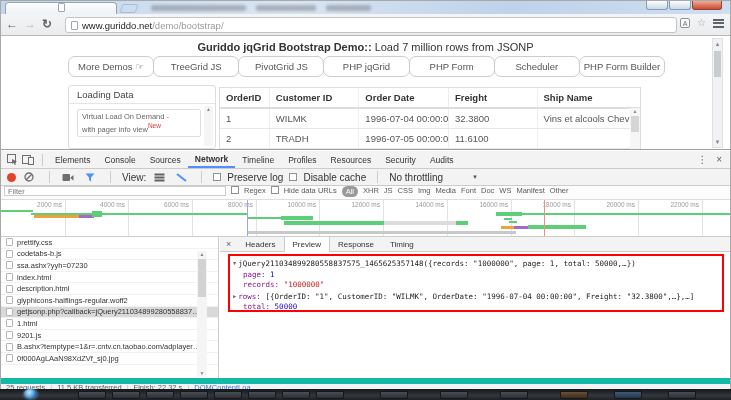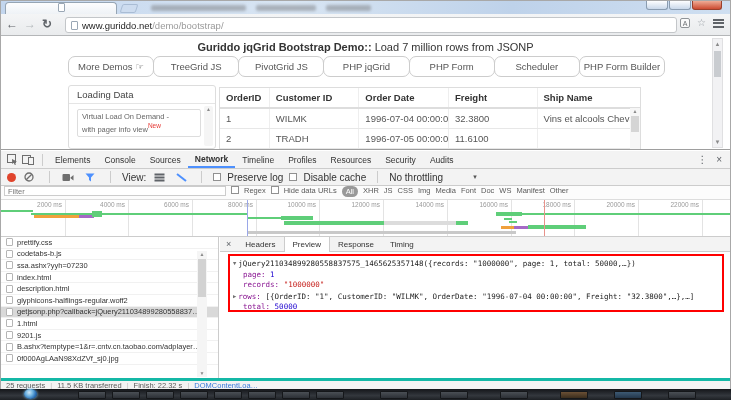--- a/index.html
+++ b/index.html
@@ -128,21 +128,21 @@
   .ptab { font-size:8px; color:#333; padding:2px 8px 1px 8px; }
   .ptab.active { background:#fff; border-left:1px solid #ccc; border-right:1px solid #ccc; height:15px; padding-top:3px; }
   .annot-box { position:absolute; left:8px; top:17px; width:496px; height:58px; border:2px solid #f00; padding:2px 3px;
     font-family:"DejaVu Sans Mono", monospace; font-size:7.5px; line-height:10.5px; color:#222; overflow:hidden; white-space:nowrap; }
   .tri { font-size:5.5px; color:#727272; margin-right:2px; vertical-align:1px; }
   .k { color:#881391; }
   .vnum { color:#1c00cf; }
   .vstr { color:#c41a16; }
   .indent { padding-left:10px; }
 
-  .dt-status { position:absolute; left:0; top:228px; width:100%; height:12px; background:#f3f3f3; border-top:3px solid #14b8a6;
+  .dt-status { position:absolute; left:0; top:228px; width:100%; height:12px; background:#f3f3f3; border-top:6px solid #14b8a6;
     display:flex; align-items:center; gap:5px; padding-left:5px; font-size:7.5px; color:#5a5a5a; }
   .st-sep { color:#c0c0c0; }
   .st-blue { color:#3879d9; }
 
   
   .taskbar { position:absolute; left:0; top:389px; width:731px; height:11px;
     background:linear-gradient(#14161a,#33373d 60%,#1d2024); }
   .orb { position:absolute; left:24px; top:0px; width:13px; height:10px; border-radius:50%;
     background:radial-gradient(circle at 40% 35%, #cfe6f5 0%, #6fb3e0 35%, #2b6fb5 65%, #1c4f86 100%);
     box-shadow:0 0 3px #7ec3e8; }

